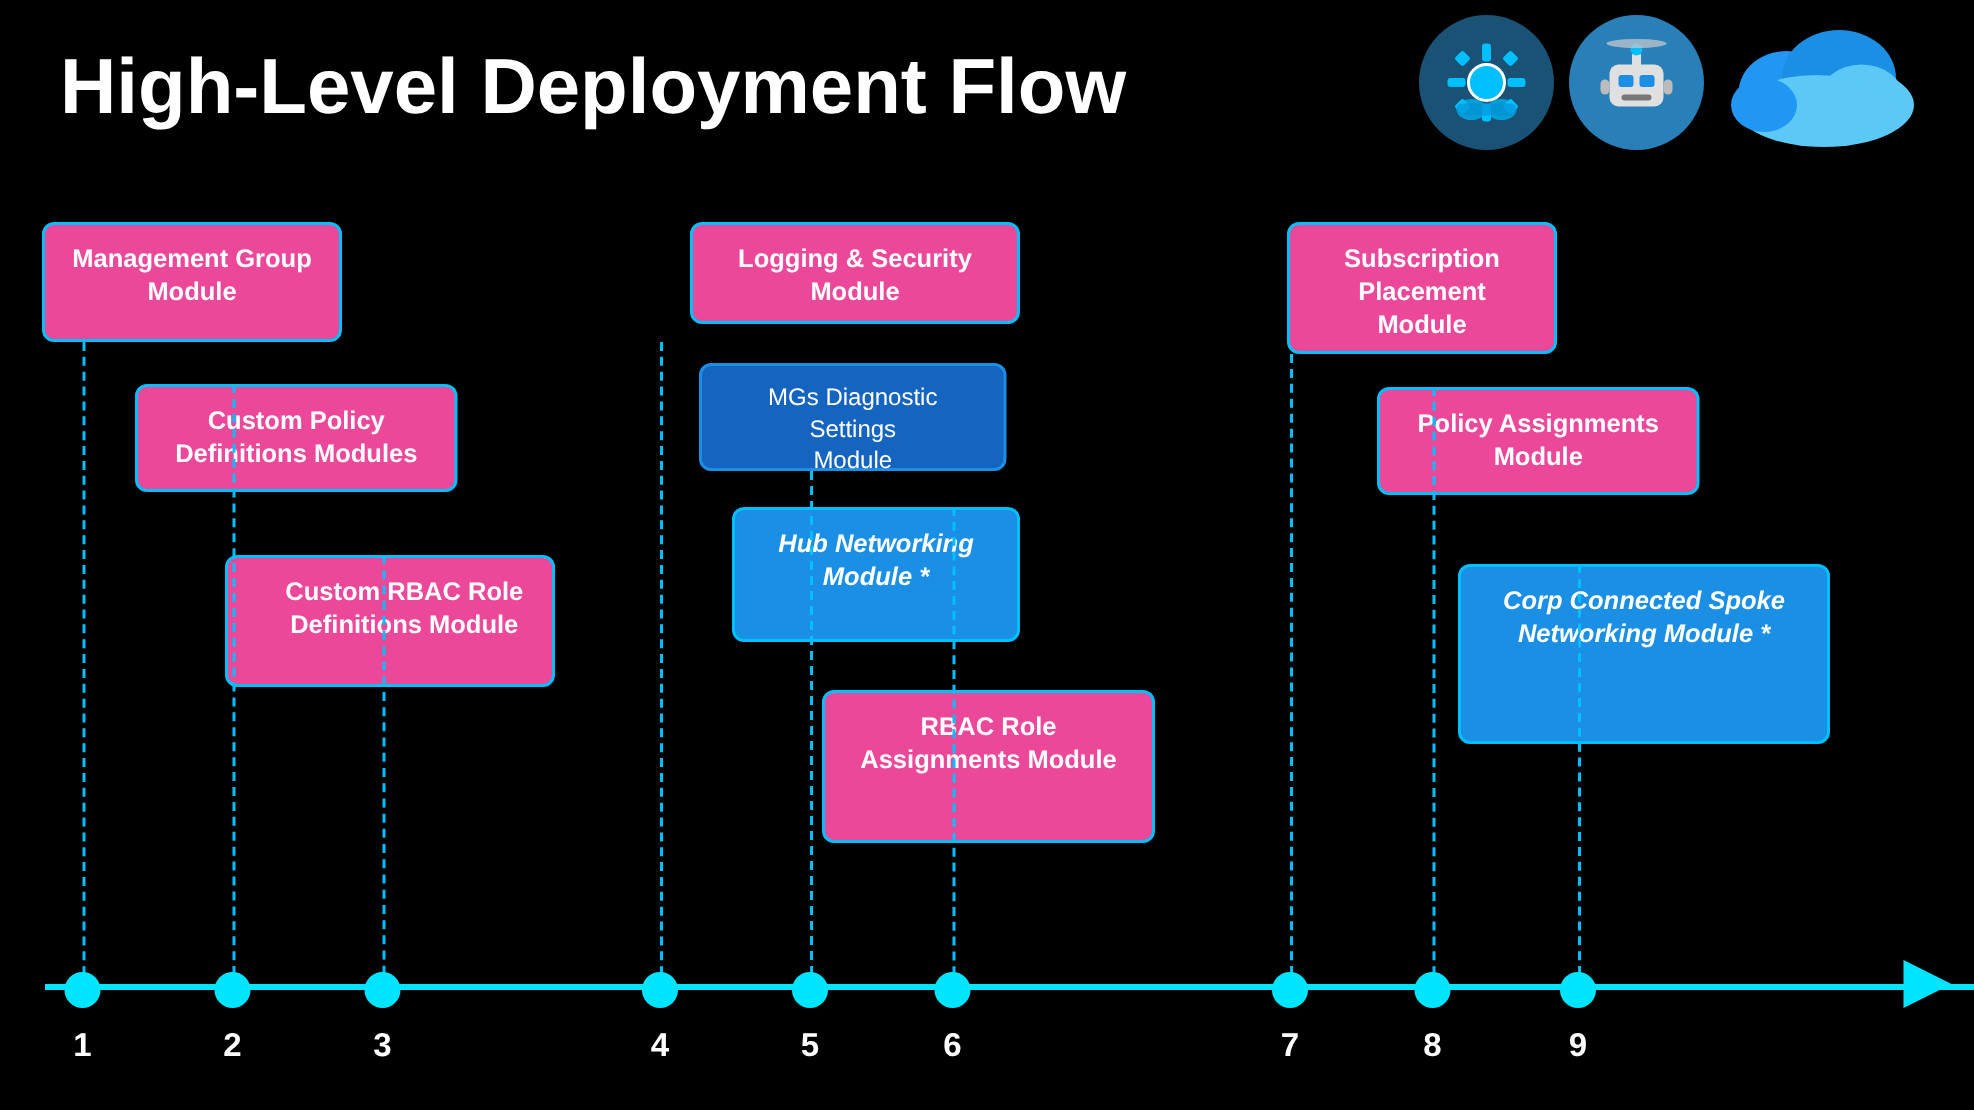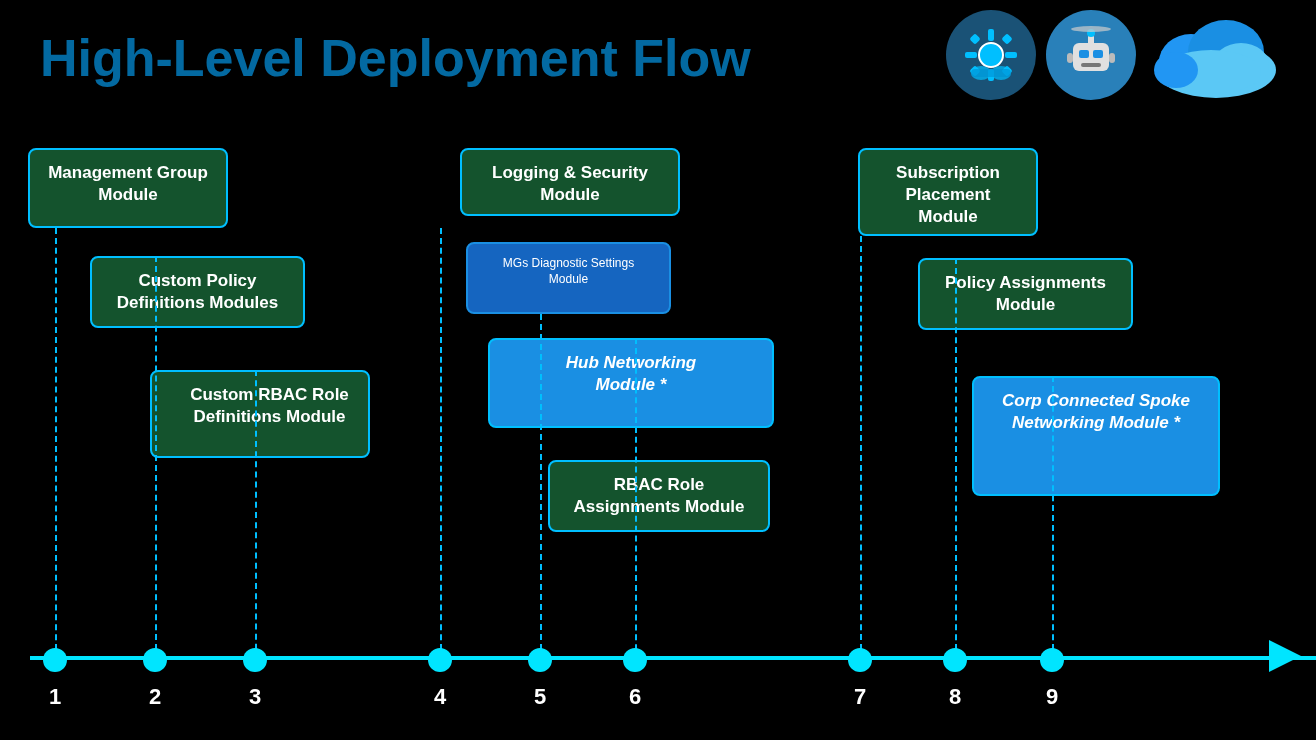--- a/index.html
+++ b/index.html
@@ -13,21 +13,21 @@
     }
 
     .page-container {
       width: 1316px;
       height: 740px;
       background: #000;
       position: relative;
     }
 
     .title {
-      color: #0369a1;
+      color: #ffffff;
       font-size: 52px;
       font-weight: 700;
       position: absolute;
       top: 28px;
       left: 40px;
     }
 
     
     .icons-container {
       position: absolute;
@@ -48,21 +48,21 @@
       font-size: 36px;
       overflow: hidden;
     }
 
     .icon-circle-blue-dark { background: #1a5276; }
     .icon-circle-blue-mid { background: #2980b9; }
 
     
     .module-box {
       position: absolute;
-      background: #14532d;
+      background: #ec4899;
       border-radius: 8px;
       color: #fff;
       font-size: 17px;
       font-weight: 600;
       text-align: center;
       padding: 12px 14px;
       line-height: 1.3;
       border: 2px solid #00bfff;
     }
 
@@ -192,29 +192,29 @@
   </div>
 
   <div class="module-box" style="left:150px; top:370px; width:220px; height:88px;padding-left:33px;">
     <span>Custom RBAC Role<br>Definitions Module</span>
   </div>
 
   <div class="module-box" style="left:460px; top:148px; width:220px; height:68px;">
     <span>Logging &amp; Security<br>Module</span>
   </div>
 
-  <div class="module-box module-box-small" style="left:466px; top:242px; width:205px; height:72px; font-size:12px;">
+  <div class="module-box module-box-small" style="left:466px; top:242px; width:205px; height:72px; font-size:16px;">
     <span>MGs Diagnostic Settings<br>Module</span>
   </div>
 
-  <div class="module-box module-box-italic" style="left:488px; top:338px; width:286px; height:90px; font-style:italic;">
+  <div class="module-box module-box-italic" style="left:488px; top:338px; width:192px; height:90px; font-style:italic;">
     <span>Hub Networking<br>Module *</span>
   </div>
 
-  <div class="module-box" style="left:548px; top:460px; width:222px; height:72px;">
+  <div class="module-box" style="left:548px; top:460px; width:222px; height:102px;">
     <span>RBAC Role<br>Assignments Module</span>
   </div>
 
   <div class="module-box" style="left:858px; top:148px; width:180px; height:88px;">
     <span>Subscription<br>Placement Module</span>
   </div>
 
   <div class="module-box" style="left:918px; top:258px; width:215px; height:72px;">
     <span>Policy Assignments<br>Module</span>
   </div>

